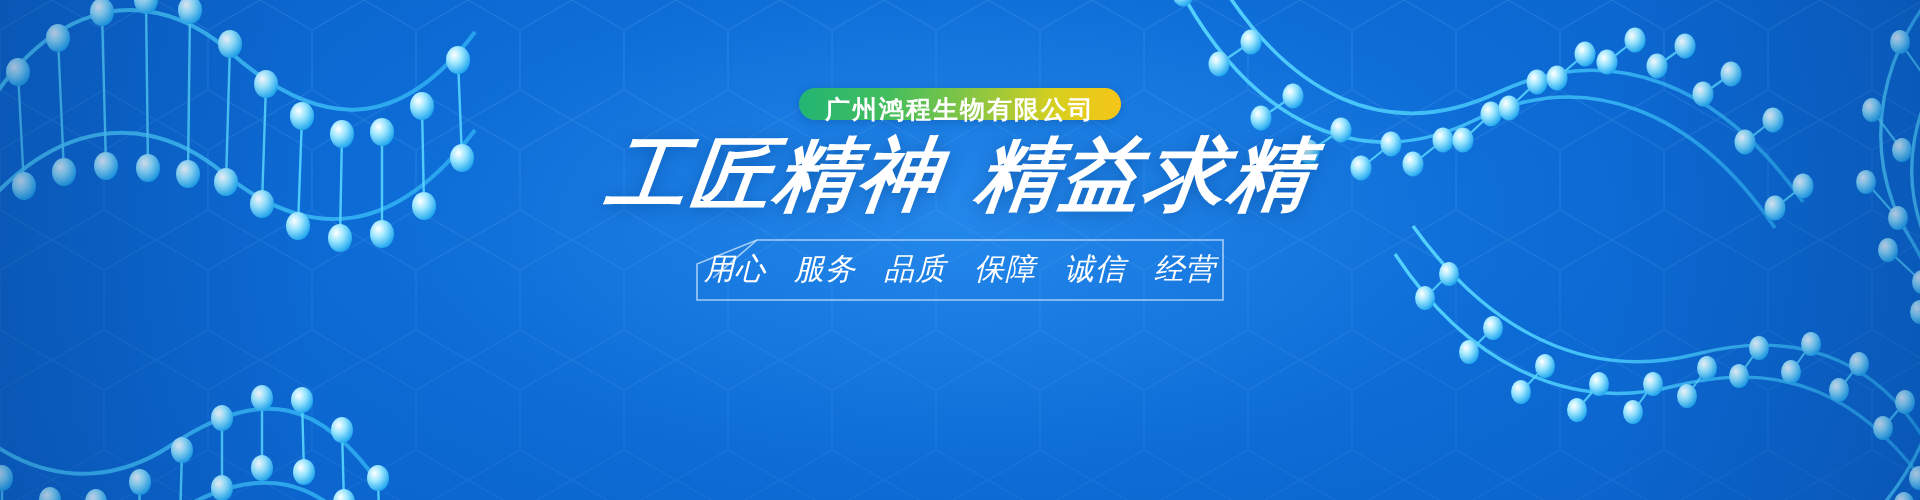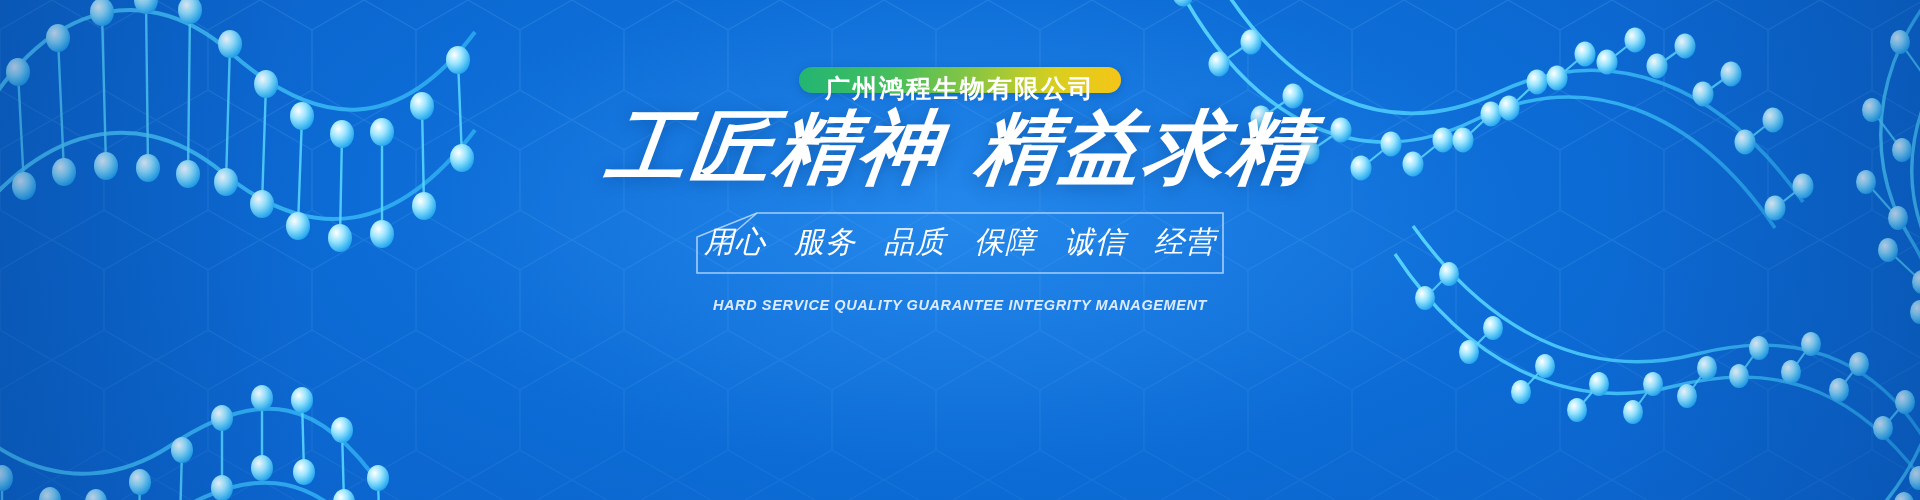--- a/index.html
+++ b/index.html
@@ -48,22 +48,22 @@
   .dna-fr{left:1760px;top:-30px;}
 
   
   .content{
     position:absolute;inset:0;
     display:flex;flex-direction:column;align-items:center;
   }
 
   
   .badge{
-    margin-top:67px;
-    height:26px;line-height:42px;
+    margin-top:88px;
+    height:32px;line-height:42px;
     padding:0 26px;
     border-radius:21px;
     background:linear-gradient(90deg,#22b573 0%,#45be5d 28%,#8ec640 56%,#d9cf1e 80%,#f5c518 100%);
     color:#ffffff;
     font-size:25px;
     font-weight:700;
     letter-spacing:2px;
     white-space:nowrap;
     box-shadow:0 2px 10px rgba(3,48,104,.25);
   }
@@ -422,16 +422,15 @@
       <div class="subtitle">
         <span class="lt">用心</span>
           <span class="bd">服务</span>
         <span class="lt">品质</span>
           <span class="bd">保障</span>
         <span class="lt">诚信</span>
           <span class="bd">经营</span>
       </div>
     </div>
 
-    <div class="tagline">HARD SERVICE QUALITY GUARANTEE INTEGRITY MANAGEMENT</div>
 
   </div>
 </div>
 
 </body></html>

